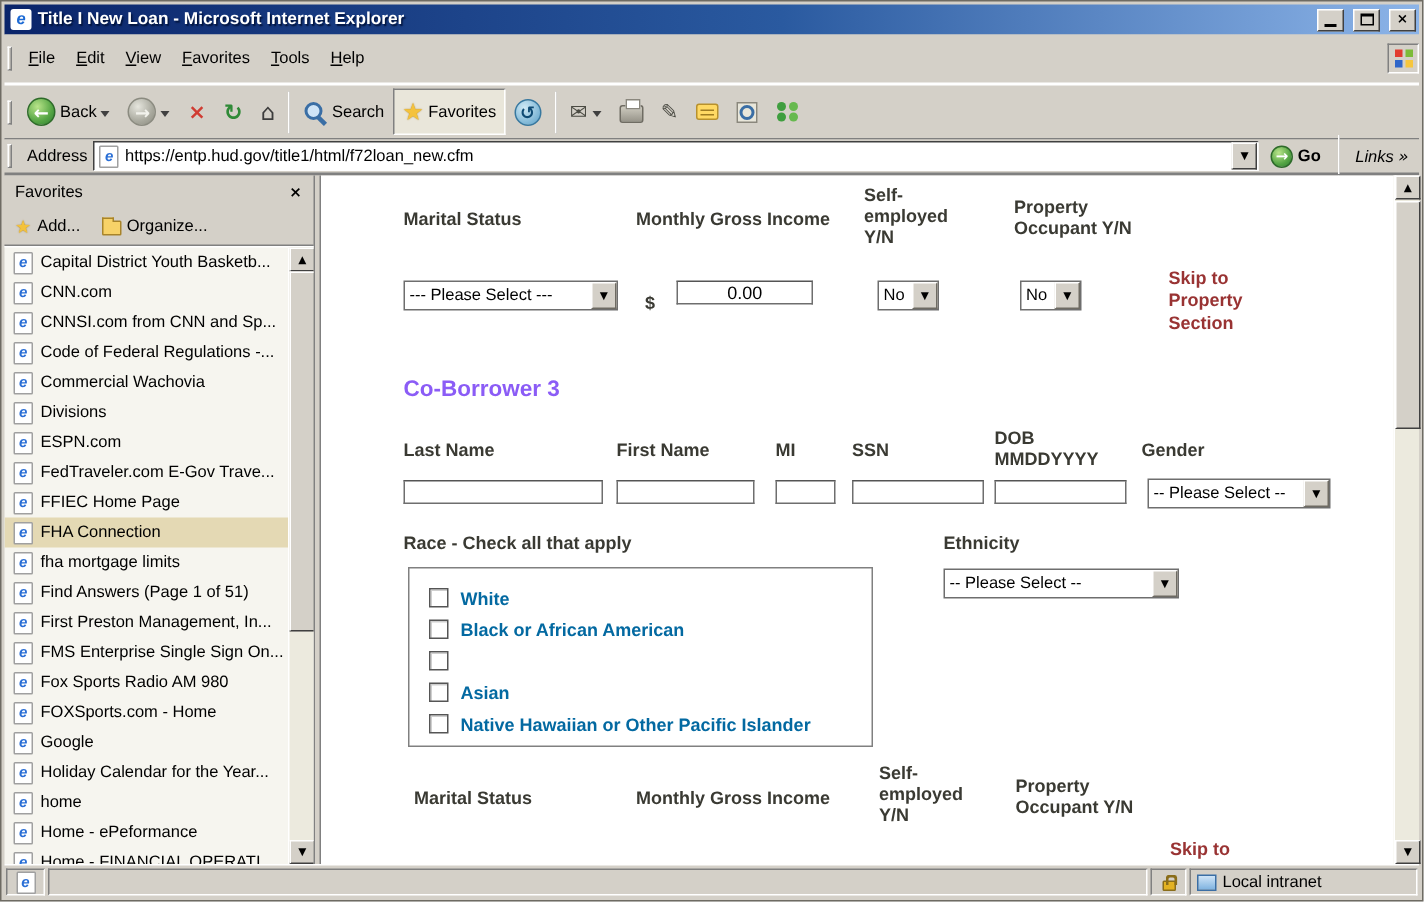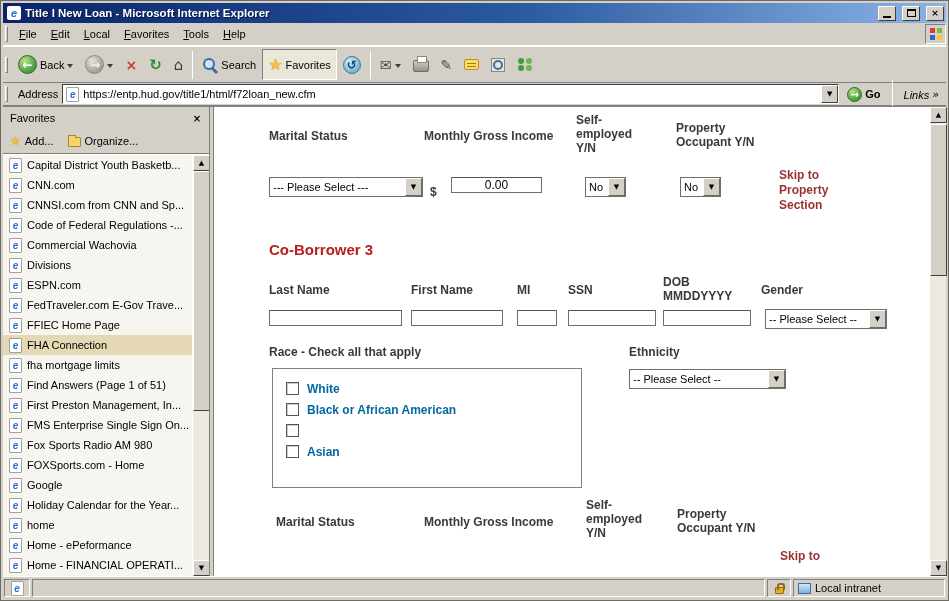--- a/index.html
+++ b/index.html
@@ -10,21 +10,21 @@
 
   
   .titlebar { height:20px; flex:none; background:linear-gradient(90deg,#0a246a,#2a5aa0 55%,#8cb4e8); display:flex; align-items:center; gap:4px; padding:0 2px 0 4px; }
   .tb-icon { width:14px; height:14px; background:#fff; border-radius:2px; color:#1d6ad4; font:bold italic 11px "Liberation Sans",sans-serif; display:flex; align-items:center; justify-content:center; flex:none; }
   .tb-title { flex:1; color:#fff; font-weight:bold; font-size:11.5px; white-space:nowrap; overflow:hidden; text-shadow:1px 1px 1px #00123a; }
   .win-btn { width:18px; height:15px; flex:none; background:#d4d0c8; border:1px solid; border-color:#fff #404040 #404040 #fff; display:flex; align-items:center; justify-content:center; font-size:9px; font-weight:bold; margin-left:2px; }
   .glyph-min { width:8px; height:2px; background:#000; margin-top:8px; }
   .glyph-max { width:9px; height:8px; border:1px solid #000; border-top-width:2px; }
 
   
-  .menubar { height:23px; flex:none; display:flex; align-items:center; background:#d4d0c8; border-bottom:1px solid #fff; }
+  .menubar { height:33px; flex:none; display:flex; align-items:center; background:#d4d0c8; border-bottom:1px solid #fff; }
   .grip { width:3px; height:16px; border:1px solid; border-color:#fff #808080 #808080 #fff; margin:0 4px 0 2px; flex:none; }
   .menu-item { padding:3px 7px; }
   .menu-item::first-letter { text-decoration:underline; }
   .flag-box { margin-left:auto; width:21px; height:20px; border:1px solid; border-color:#808080 #fff #fff #808080; display:flex; align-items:center; justify-content:center; }
   .flag { width:12px; height:12px; display:grid; grid-template-columns:5px 5px; grid-template-rows:5px 5px; gap:2px; }
   .flag i { display:block; }
   .flag .f1{background:#e13b2f;} .flag .f2{background:#7cbb38;} .flag .f3{background:#2f66c9;} .flag .f4{background:#f6c63d;}
 
   
   .toolbarrow { height:37px; flex:none; display:flex; align-items:center; background:#d4d0c8; border-top:1px solid #fff; border-bottom:1px solid #808080; padding-right:4px; }
@@ -93,21 +93,21 @@
   .scroll-thumb { position:absolute; left:0; width:17px; background:#d4d0c8; border:1px solid; border-color:#fff #404040 #404040 #fff; }
 
   .splitter { width:4px; flex:none; background:#d4d0c8; border-right:1px solid #808080; }
 
   .main { flex:1; position:relative; background:#fff; min-width:0; }
   .form { position:absolute; top:0; left:0; right:17px; bottom:0; overflow:hidden; }
 
   
   .fh { position:absolute; font-weight:bold; font-size:12px; color:#3a3a33; line-height:14px; }
   .preline { white-space:pre-line; }
-  .form-title { position:absolute; font-weight:bold; font-size:15px; color:#b91c1c; }
+  .form-title { position:absolute; font-weight:bold; font-size:15px; color:#8b5cf6; }
   .ti { position:absolute; height:16px; background:#fff; border:1px solid #6e6e6e; border-top-color:#555; font:12px "Liberation Sans",sans-serif; padding:0 3px; }
   .ti.center { text-align:center; }
   .dollar { position:absolute; font-weight:bold; font-size:12px; color:#3a3a33; }
   .sel { position:absolute; height:20px; background:#fff; border:1px solid #6e6e6e; display:flex; align-items:center; }
   .sel-text { flex:1; font-size:11px; padding-left:3px; white-space:nowrap; overflow:hidden; }
   .sel-btn { width:17px; align-self:stretch; flex:none; background:#d4d0c8; border:1px solid; border-color:#fff #6e6b63 #6e6b63 #fff; font-size:7px; display:flex; align-items:center; justify-content:center; }
   .skip-link { position:absolute; color:#993333; font-weight:bold; font-size:12px; line-height:15px; cursor:pointer; }
   .skip-link.clip { height:17px; overflow:hidden; display:block; }
   .race-box { position:absolute; border:1px solid #808080; padding:9px 0 0 13px; }
   .race-row { height:21px; display:flex; align-items:center; gap:8px; }
@@ -139,21 +139,21 @@
     <span class="win-btn">
         <span class="glyph-max"></span>
       </span>
     <span class="win-btn glyph">×</span>
   </div>
 
   <div class="menubar">
     <span class="grip"></span>
     <span class="menu-item">File</span>
     <span class="menu-item">Edit</span>
-    <span class="menu-item">Local</span>
+    <span class="menu-item">View</span>
     <span class="menu-item">Favorites</span>
     <span class="menu-item">Tools</span>
     <span class="menu-item">Help</span>
     <span class="flag-box">
         <span class="flag">
           <i class="f1"></i>
           <i class="f2"></i>
           <i class="f3"></i>
           <i class="f4"></i>
         </span>
@@ -377,21 +377,21 @@
       <div class="form">
 
         <span class="fh" style="left:55px;top:22px;">Marital Status</span>
         <span class="fh" style="left:210px;top:22px;">Monthly Gross Income</span>
         <span class="fh preline" style="left:362px;top:6px;width:72px;">Self-
 employed
 Y/N</span>
         <span class="fh preline" style="left:462px;top:14px;width:112px;">Property
 Occupant Y/N</span>
 
-        <span class="sel" style="left:55px;top:70px;width:154px;">
+        <span class="sel" style="left:55px;top:70px;width:143px;">
           <span class="sel-text">--- Please Select ---</span>
           <span class="sel-btn glyph">▼</span>
         </span>
         <span class="dollar" style="left:216px;top:78px;">$</span>
         <input class="ti center" style="left: 237px; top: 70px; width: 91px;" value="0.00">
         <span class="sel" style="left:371px;top:70px;width:41px;">
           <span class="sel-text">No</span>
           <span class="sel-btn glyph">▼</span>
         </span>
         <span class="sel" style="left:466px;top:70px;width:41px;">
@@ -439,20 +439,24 @@
 
             <div class="race-row">
               <span class="cb"></span>
             </div>
 
             <div class="race-row">
               <span class="cb"></span>
               <span class="race-label">Asian</span>
             </div>
 
+            <div class="race-row">
+              <span class="cb"></span>
+              <span class="race-label">Native Hawaiian or Other Pacific Islander</span>
+            </div>
           </div>
 
         <span class="sel" style="left:415px;top:262px;width:157px;">
           <span class="sel-text">-- Please Select --</span>
           <span class="sel-btn glyph">▼</span>
         </span>
 
         <span class="fh" style="left:62px;top:408px;">Marital Status</span>
         <span class="fh" style="left:210px;top:408px;">Monthly Gross Income</span>
         <span class="fh preline" style="left:372px;top:391px;width:72px;">Self-

